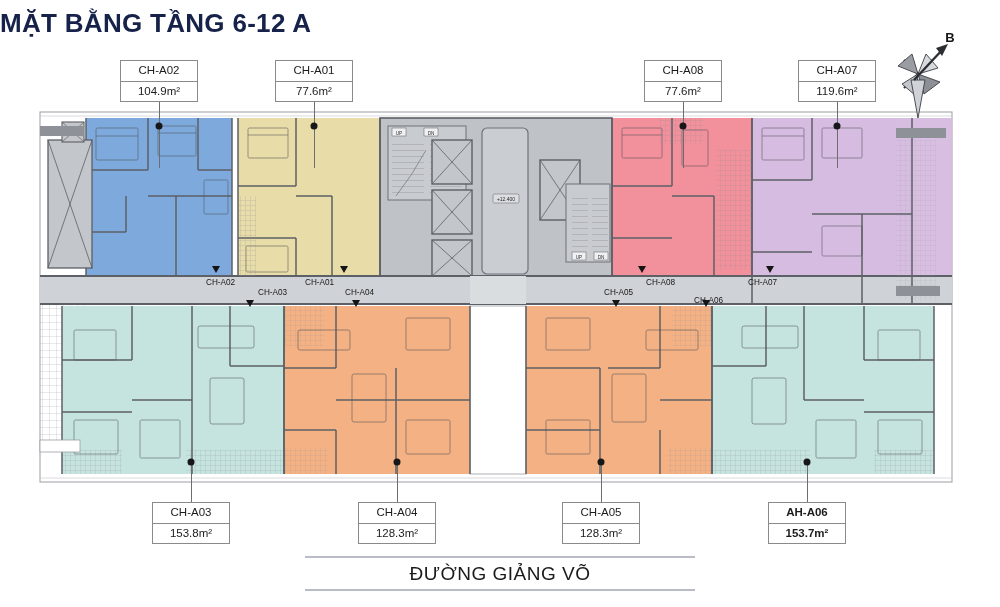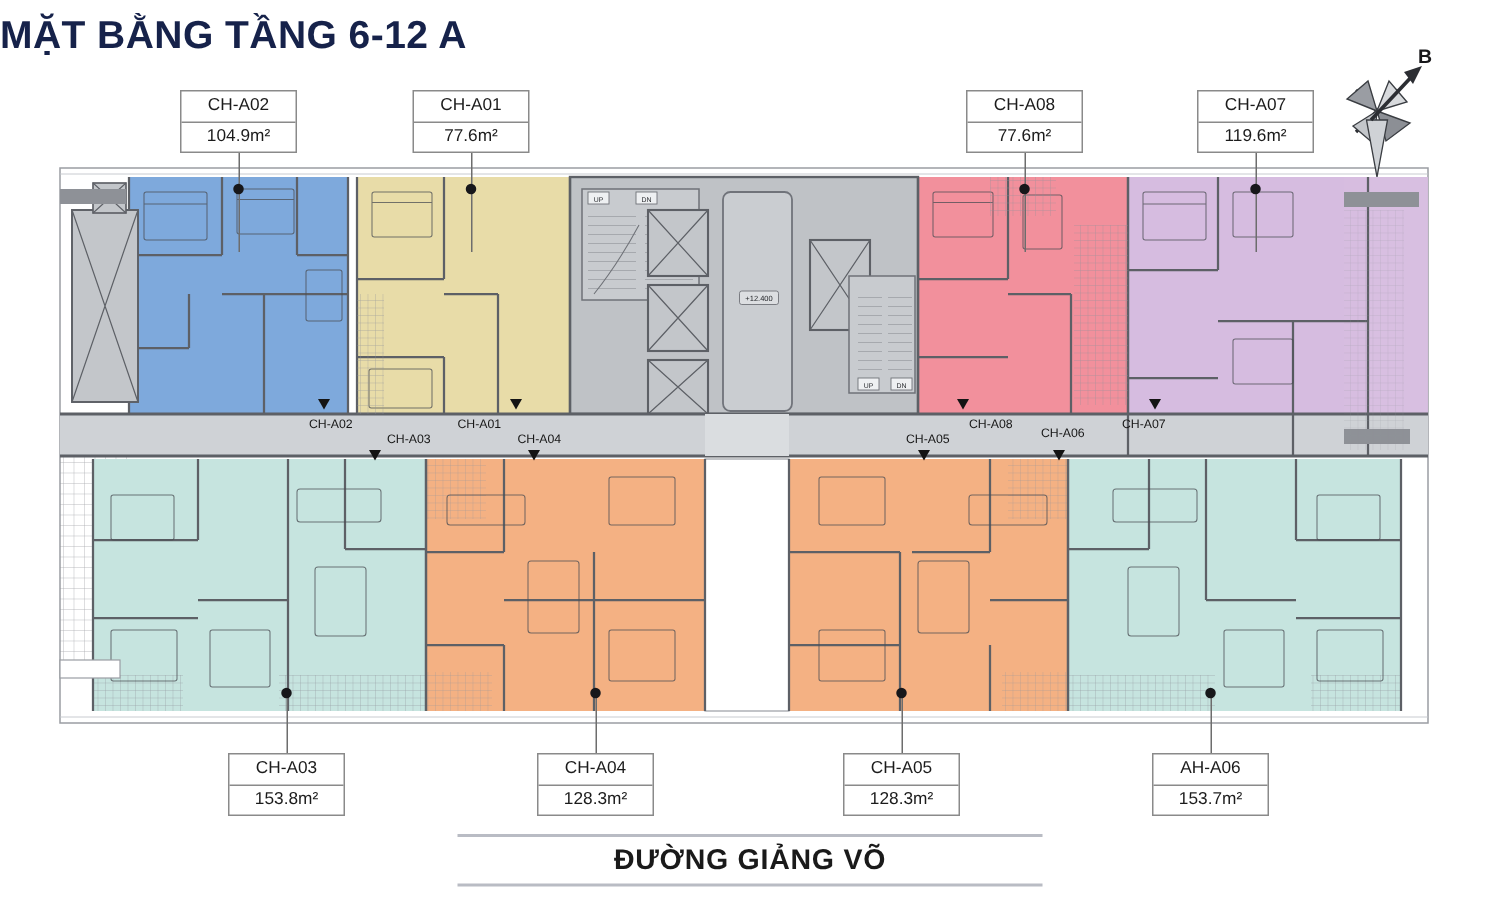--- a/index.html
+++ b/index.html
@@ -31,21 +31,21 @@
   
   #plan-canvas{position:absolute;left:0;top:0;width:1000px;height:607px;}
 
   
   .corrtag{position:absolute;font-size:8.2px;color:#171717;white-space:nowrap;
            font-family:"Liberation Sans", sans-serif;}
 
   
   #street{position:absolute;left:305px;top:556px;width:390px;text-align:center;}
   #street .rule{height:2px;background:#b9bcc4;}
-  #street .nm{font-size:19px;font-weight:bold;letter-spacing:.5px;
+  #street .nm{font-size:19px;font-weight:normal;letter-spacing:.5px;
               color:#1a1a1a;padding:5px 0 4px 0;}
 
   
   #compass{position:absolute;left:884px;top:28px;width:78px;height:92px;}
 </style>
 </head>
 <body>
 
 <div id="plan-title">MẶT BẰNG TẦNG 6-12 A</div>
 
@@ -258,21 +258,21 @@
     <polygon points="702,300 710,300 706,307"></polygon>
   </g>
 </svg>
 
 <div class="corrtag" style="left:206px;top:278px;">CH-A02</div>
 <div class="corrtag" style="left:258px;top:288px;">CH-A03</div>
 <div class="corrtag" style="left:305px;top:278px;">CH-A01</div>
 <div class="corrtag" style="left:345px;top:288px;">CH-A04</div>
 <div class="corrtag" style="left:604px;top:288px;">CH-A05</div>
 <div class="corrtag" style="left:646px;top:278px;">CH-A08</div>
-<div class="corrtag" style="left:694px;top:284px;">CH-A06</div>
+<div class="corrtag" style="left:694px;top:296px;">CH-A06</div>
 <div class="corrtag" style="left:748px;top:278px;">CH-A07</div>
 
 <div class="callout top" style="left:120px;top:60px;">
   <div class="box">
     <div class="r">CH-A02</div>
     <div class="r">104.9m²</div>
   </div>
   <div class="stem" style="height:66px;"></div>
 </div>
 <div class="leaddot" style="left:159px;top:126px;"></div>
@@ -324,21 +324,21 @@
 
 <div class="callout bottom" style="left:562px;top:502px;">
   <div class="stem" style="height:42px;"></div>
   <div class="box">
     <div class="r">CH-A05</div>
     <div class="r">128.3m²</div>
   </div>
 </div>
 <div class="leaddot" style="left:601px;top:462px;"></div>
 
-<div class="callout bottom" style="left:768px;top:502px;">
+<div class="callout bottom" style="left:768px;top:502px;font-weight:bold;">
   <div class="stem" style="height:42px;"></div>
   <div class="box">
     <div class="r">AH-A06</div>
     <div class="r">153.7m²</div>
   </div>
 </div>
 <div class="leaddot" style="left:807px;top:462px;"></div>
 
 <svg id="compass" viewBox="0 0 78 92">
   <g transform="translate(34,46)">

